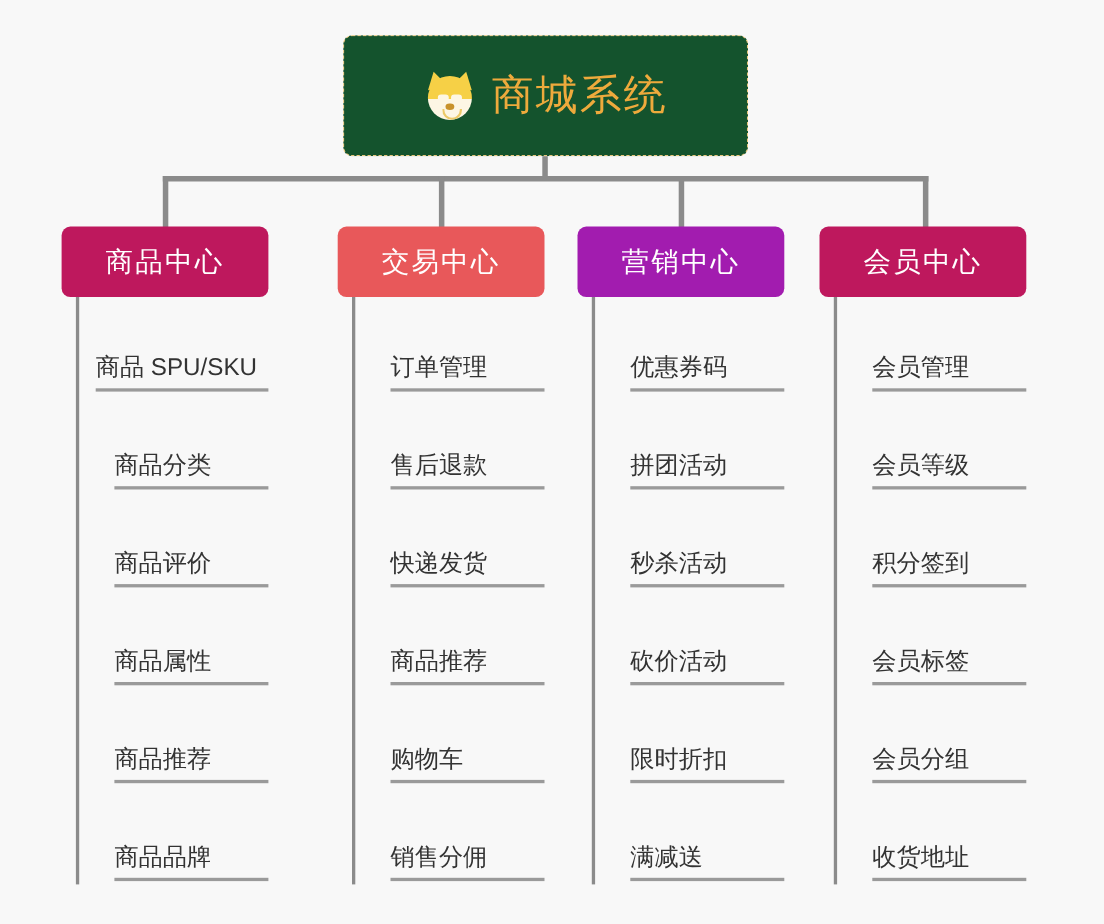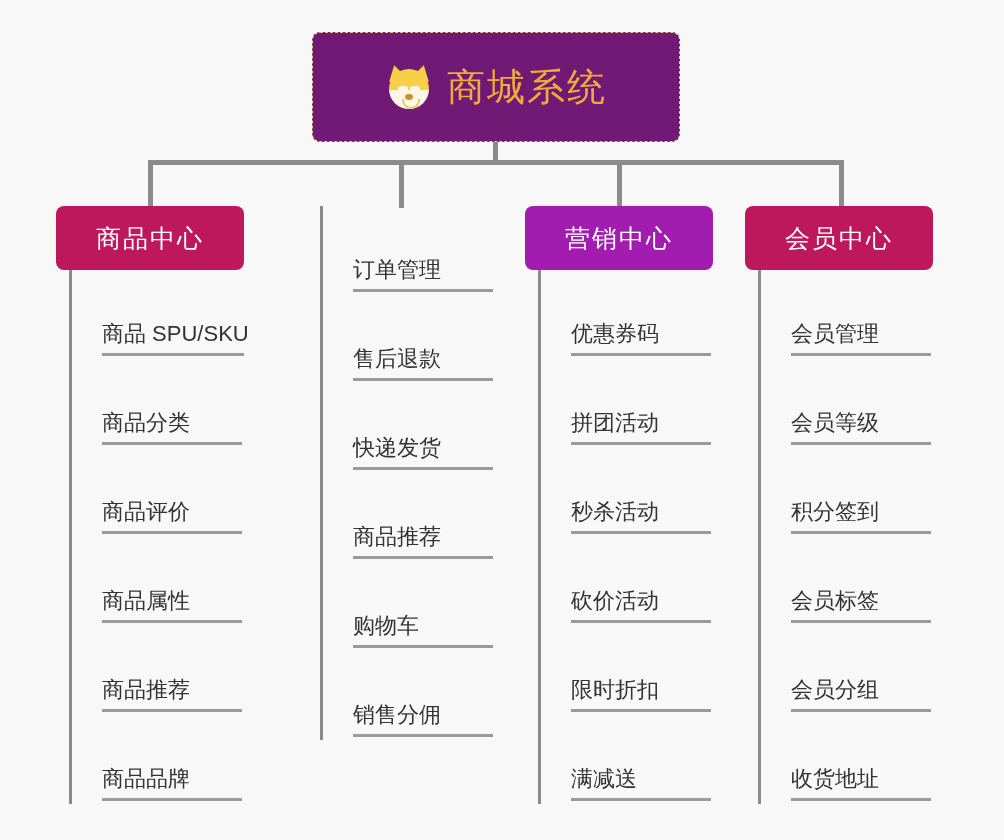--- a/index.html
+++ b/index.html
@@ -23,21 +23,21 @@
   }
 
   
   .root-node {
     position: absolute;
     left: 312px;
     top: 32px;
     width: 368px;
     height: 110px;
     box-sizing: border-box;
-    background: #701a75;
+    background: #14532d;
     border: 1px dashed #e9c77e;
     border-radius: 8px;
     display: flex;
     align-items: center;
     justify-content: center;
     gap: 14px;
   }
   .root-emoji {
     width: 48px;
     height: 48px;
@@ -158,22 +158,23 @@
     padding-left: 0;
     border-left: 3px solid #8b8b8b;
     margin-top: 0;
   }
   .leaf-item {
     position: relative;
     height: 89px;
     box-sizing: border-box;
     display: flex;
     align-items: flex-end;
-    padding-left: 30px;
+    padding-left: 15px;
     padding-bottom: 3px;
+    justify-content: flex-end;
   }
   .leaf-label {
     font-size: 22px;
     color: #333333;
     line-height: 1.1;
     white-space: nowrap;
     border-bottom: 3px solid #9a9a9a;
     padding: 0 22px 7px 0;
     display: inline-block;
     min-width: 118px;
@@ -234,20 +235,21 @@
           </div>
           <div class="leaf-item">
             <span class="leaf-label">商品推荐</span>
           </div>
           <div class="leaf-item">
             <span class="leaf-label">商品品牌</span>
           </div>
         </div>
       </div>
       <div class="branch branch-1">
+        <div class="branch-header" style="background: rgb(232, 88, 90);">交易中心</div>
         <div class="leaf-list">
           <div class="leaf-item">
             <span class="leaf-label">订单管理</span>
           </div>
           <div class="leaf-item">
             <span class="leaf-label">售后退款</span>
           </div>
           <div class="leaf-item">
             <span class="leaf-label">快递发货</span>
           </div>

